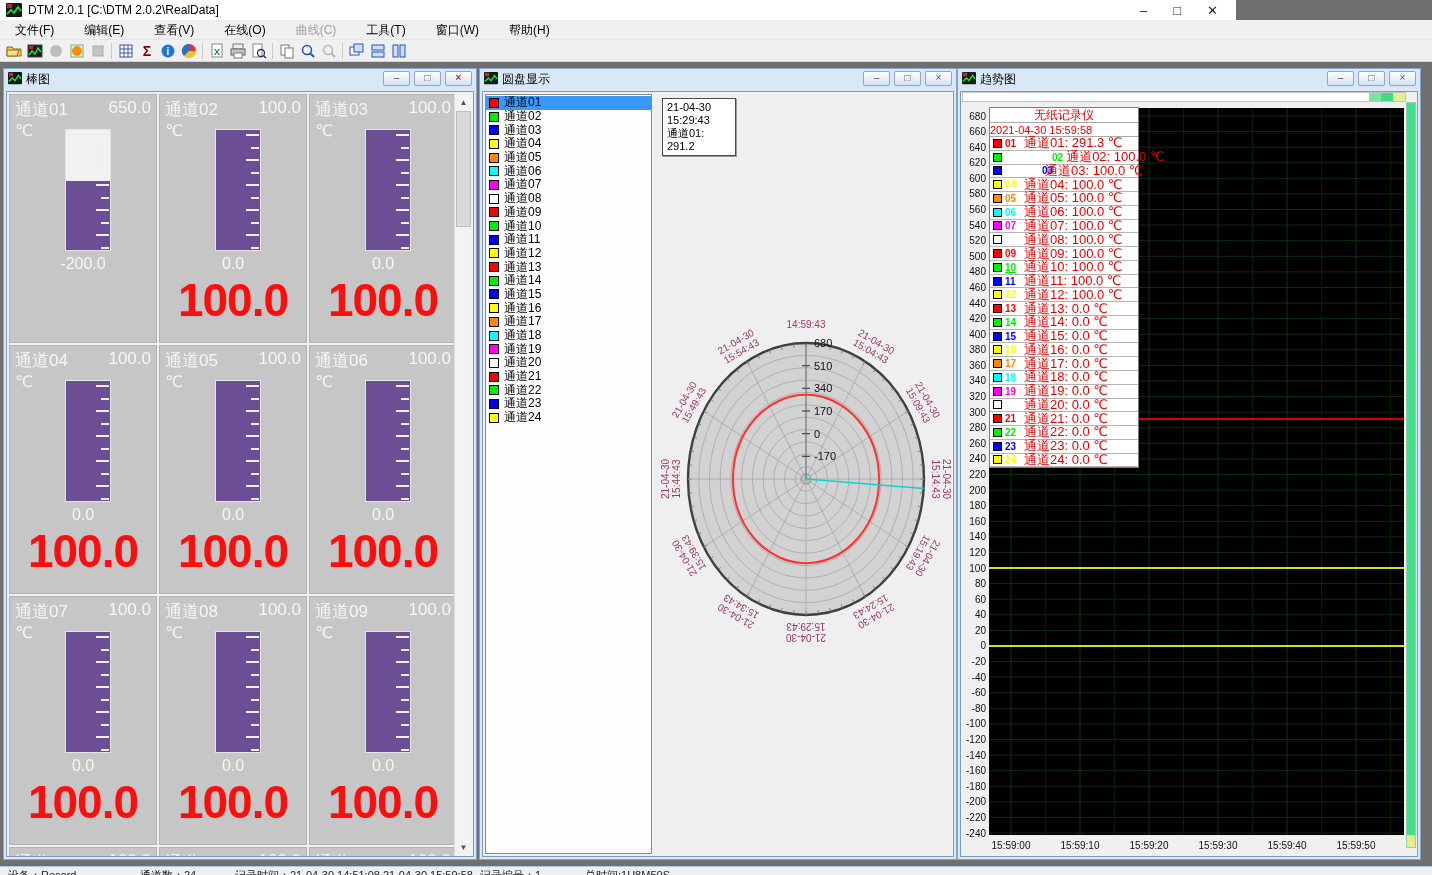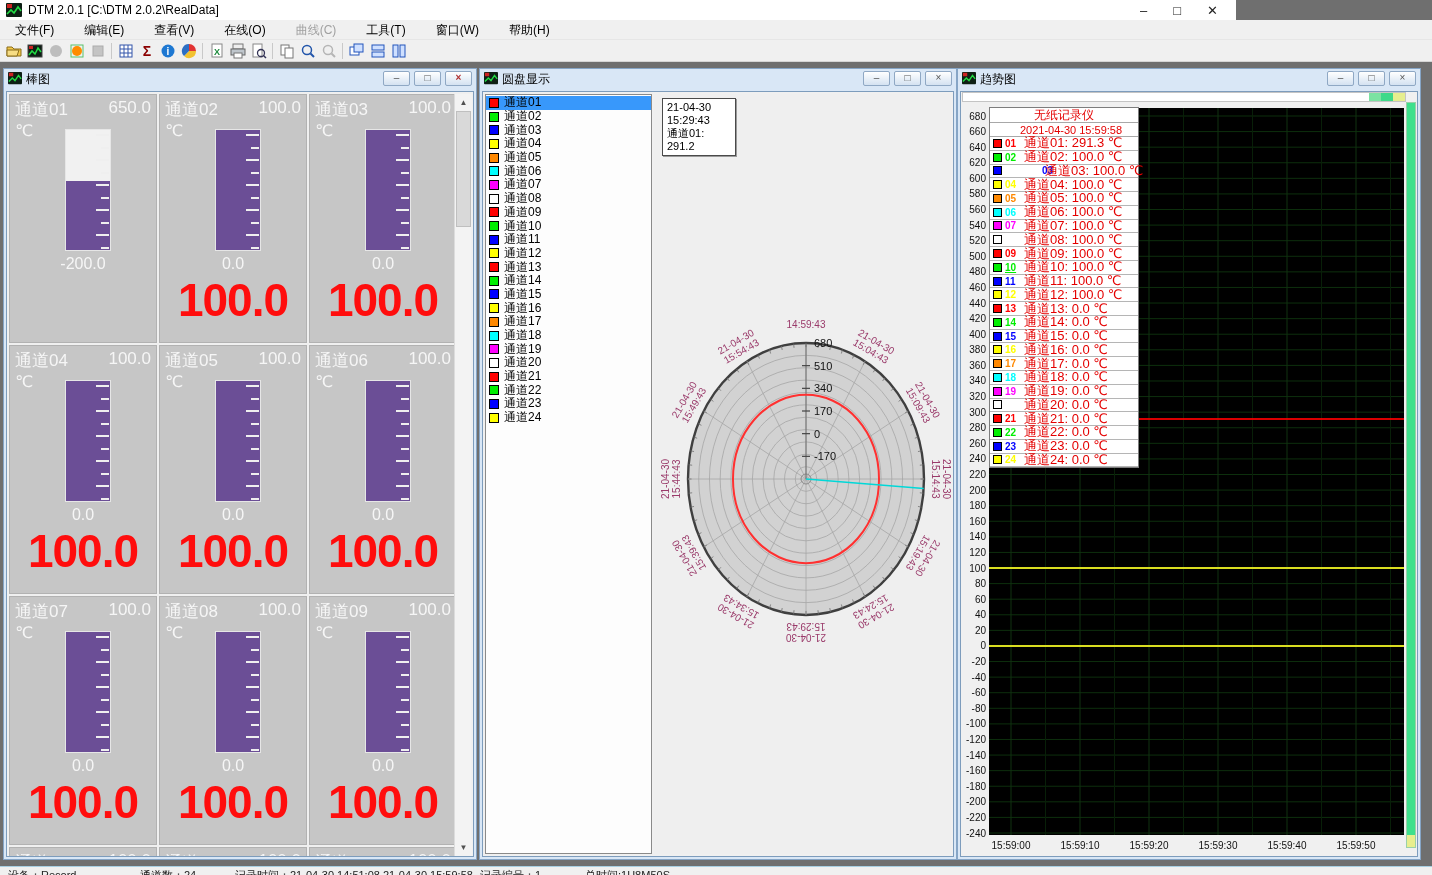--- a/index.html
+++ b/index.html
@@ -55,21 +55,21 @@
 
   
   #trend-client { background:#f0f0f0; }
   #trend-hscroll { position:absolute; left:1px; top:0; width:444px; height:10px; background:#fff; border:1px solid #c4c4c4; display:flex; justify-content:flex-end; }
   #trend-hscroll i { display:block; height:100%; }
   #trend-vscroll { position:absolute; left:445px; top:10px; width:10px; height:746px; background:#3fe08c; border:1px solid #9ad0a8; }
   #trend-vscroll i { position:absolute; left:0; right:0; bottom:0; height:12px; background:#e8ee8e; display:block; }
   #trend-svg { position:absolute; left:0; top:0; }
   #trend-legend { position:absolute; left:28px; top:15px; width:150px; height:361px; background:#fff; border:1px solid #7d7d7d; }
   #trend-legend .lg-title { height:15px; line-height:15px; text-align:center; color:#e40000; font-size:12px; border-bottom:1px solid #a8a8a8; }
-  #trend-legend .lg-date { height:14px; line-height:14px; text-align:center; color:#e40000; font-size:11px; border-bottom:1px solid #a8a8a8;padding-left:14px; }
+  #trend-legend .lg-date { height:14px; line-height:14px; color:#e40000; font-size:11px; border-bottom:1px solid #a8a8a8; }
   .lg-row { height:13.77px; display:flex; align-items:center; gap:3px; padding-left:3px; border-bottom:1px solid #b5b5b5; }
   .lg-row .sq { width:9px; height:9px; border:1px solid #000; flex:0 0 auto; }
   .lg-row .num { width:16px; font-size:10px; font-weight:bold; }
   .lg-row .txt { color:#e40000; font-size:13px; white-space:nowrap; }
 
   
   #statusbar { position:absolute; left:0; top:866px; width:1432px; height:9px; background:#f0f0f0; border-top:1px solid #a8cfe2; overflow:hidden; }
   .sfield { position:absolute; top:1px; font-size:11px; color:#222; white-space:nowrap; }
 </style>
 </head>
@@ -877,21 +877,21 @@
         <div class="lg-title">无纸记录仪</div>
         <div class="lg-date">2021-04-30 15:59:58</div>
         <div id="lg-rows">
             <div class="lg-row">
               <div class="sq" style="background: rgb(255, 0, 0);"></div>
               <div class="num" style="color: rgb(255, 0, 0);">01</div>
               <div class="txt">通道01: 291.3 ℃</div>
             </div>
             <div class="lg-row">
               <div class="sq" style="background: rgb(0, 238, 0);"></div>
-              <div class="num" style="color: rgb(0, 238, 0);">02</div>
+              <div class="num" style="color: rgb(0, 238, 0); margin-left: 47px;">02</div>
               <div class="txt">通道02: 100.0 ℃</div>
             </div>
             <div class="lg-row">
               <div class="sq" style="background: rgb(0, 0, 255);"></div>
               <div class="num" style="color: rgb(0, 0, 255); padding-left: 37px;">03</div>
               <div class="txt">通道03: 100.0 ℃</div>
             </div>
             <div class="lg-row">
               <div class="sq" style="background: rgb(255, 255, 0);"></div>
               <div class="num" style="color: rgb(255, 255, 0);">04</div>

